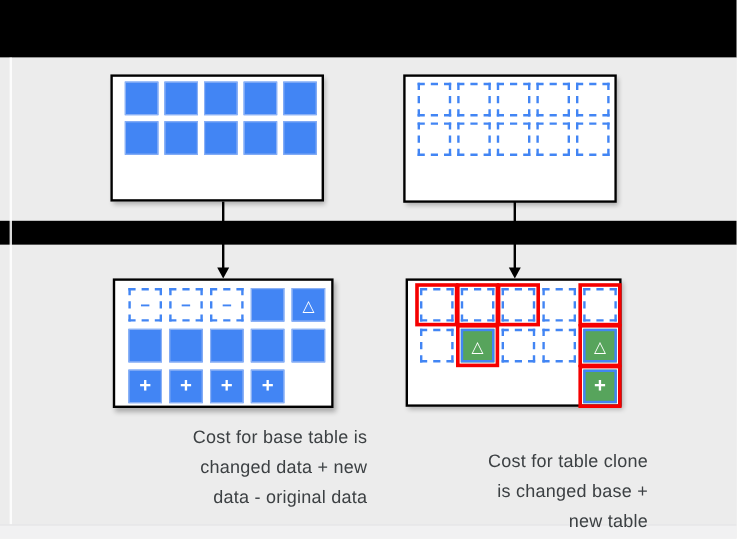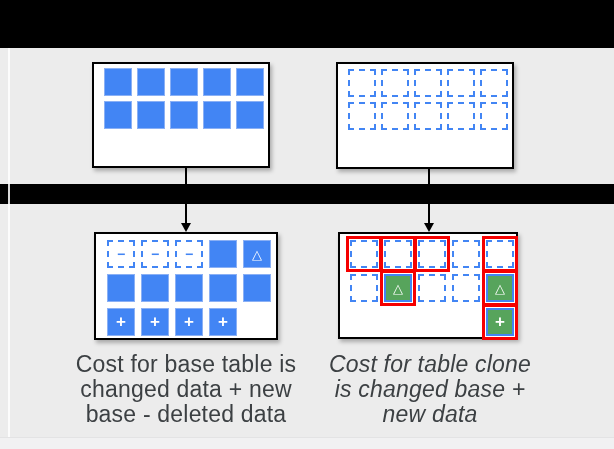--- a/index.html
+++ b/index.html
@@ -47,25 +47,25 @@
   .arrow{position:absolute;}
   .arrow .stem{position:absolute;width:2px;background:#000;}
   .arrow .head{position:absolute;width:0;height:0;border-left:5px solid transparent;
     border-right:5px solid transparent;border-top:9px solid #000;}
   #arrow-left .stem{left:185px;top:168px;height:56px;}
   #arrow-left .head{left:181px;top:223px;}
   #arrow-right .stem{left:428px;top:168px;height:56px;}
   #arrow-right .head{left:424px;top:223px;}
 
   .caption{
-    position:absolute;text-align:center;color:var(--text,#3c4043);
-    font-size:23px;line-height:25px;letter-spacing:0.2px;
+    position:absolute;text-align:right;color:var(--text,#3c4043);
+    font-size:15px;line-height:25px;letter-spacing:0.2px;
   }
   #caption-left{left:66px;top:352px;width:240px;}
-  #caption-right{left:320px;top:352px;width:220px;font-style:italic;}
+  #caption-right{left:320px;top:372px;width:220px;}
 </style>
 </head>
 <body>
 
 <div id="stage">
   <div class="bar" id="bar-top"></div>
   <div class="panel" id="panel-top"></div>
   <div class="bar" id="bar-mid"></div>
   <div class="panel" id="panel-bottom"></div>
   <div id="left-sliver"></div>
@@ -158,20 +158,20 @@
         <div class="cell empty"></div>
         <div class="cell empty"></div>
         <div class="cell empty"></div>
         <div class="cell green_plus red-ring">+</div>
       </div>
     </div>
 
   <div class="caption" id="caption-left">
     <div>Cost for base table is</div>
     <div>changed data + new</div>
-    <div>base - deleted data</div>
+    <div>data - original data</div>
   </div>
   <div class="caption" id="caption-right">
     <div>Cost for table clone</div>
     <div>is changed base +</div>
-    <div>new data</div>
+    <div>new table</div>
   </div>
 </div>
 
 </body></html>

